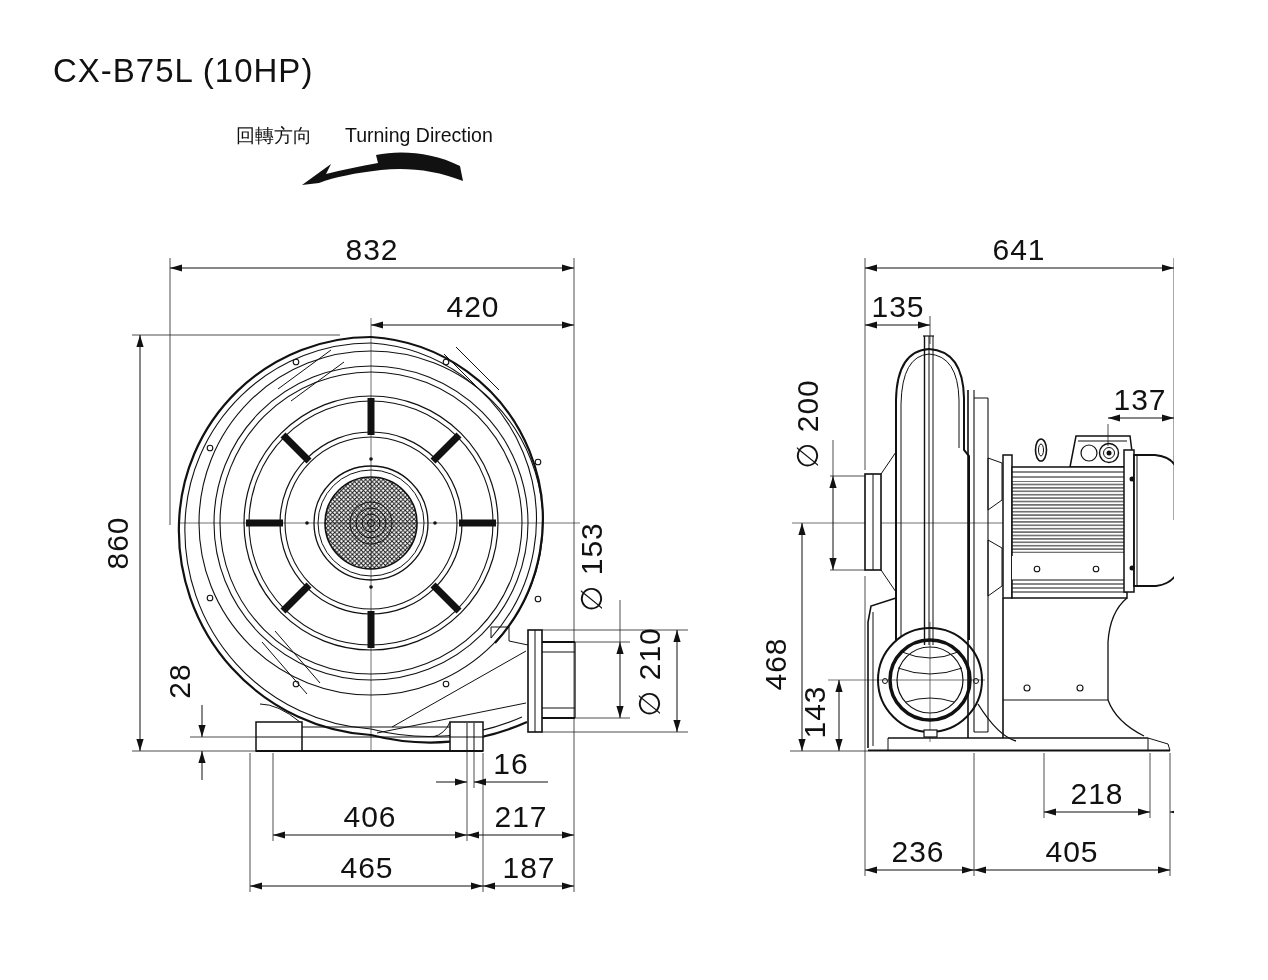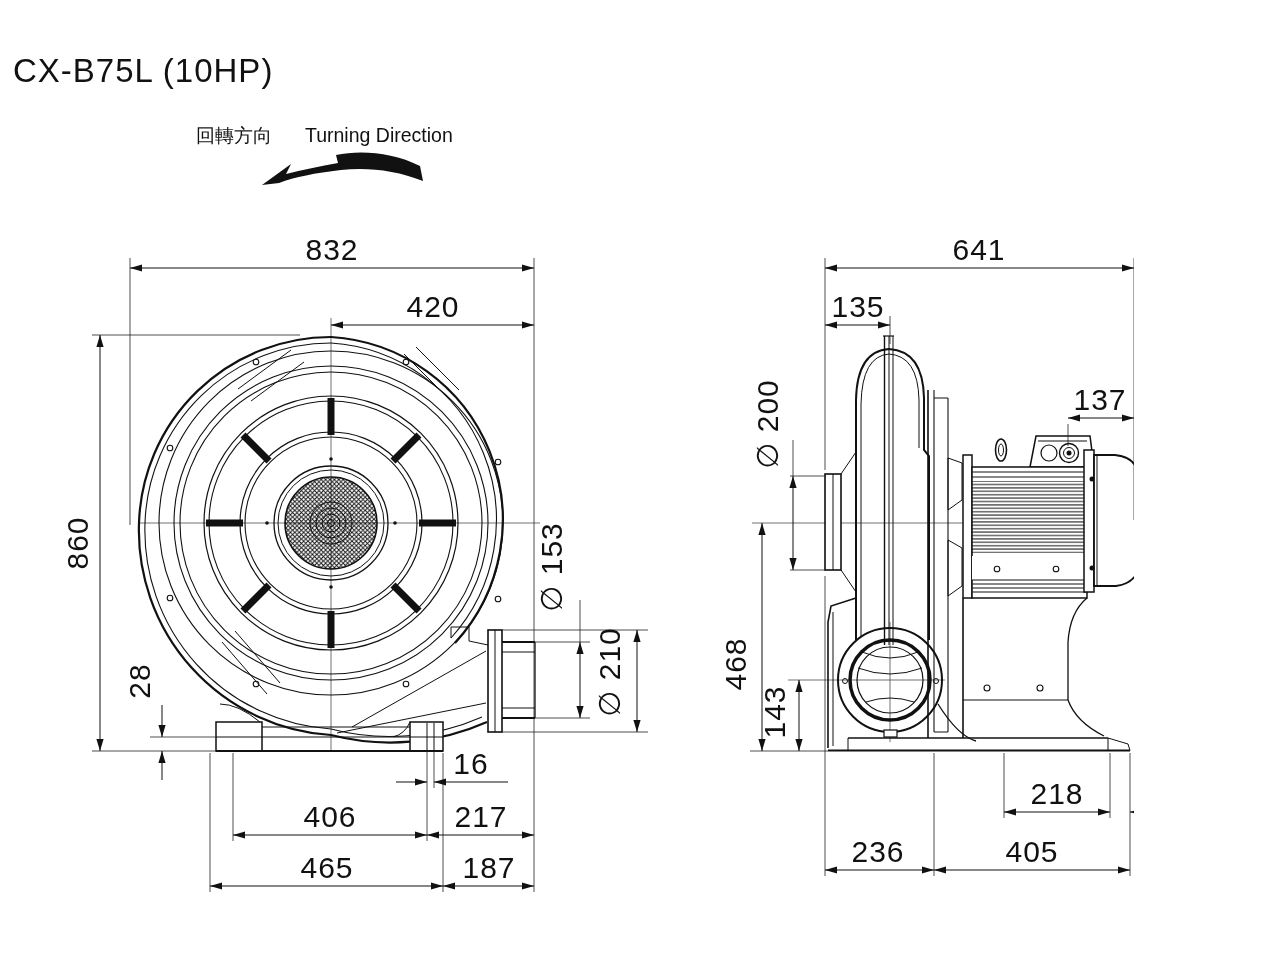--- a/index.html
+++ b/index.html
@@ -1,17 +1,17 @@
 <!DOCTYPE html>
 <html><head>
 <meta charset="utf-8">
 <style>
   html,body{margin:0;padding:0;background:#fff;}
   #canvas{position:relative;width:1134px;height:980px;background:#fff;overflow:hidden;
-          font-family:"Liberation Sans","DejaVu Sans",sans-serif;}
+          font-family:"Liberation Sans","DejaVu Sans",sans-serif;padding-left:40px;}
   svg text{fill:#111;}
   .dimtxt{font-size:30px;letter-spacing:1px;}
   .titletxt{font-size:33px;letter-spacing:1px;}
   .zhtxt{font-size:19px;}
   .entxt{font-size:19.5px;}
   .obj{stroke:#111;fill:none;}
   .thin{stroke:#111;stroke-width:1;fill:none;}
   .ext{stroke:#222;stroke-width:0.8;fill:none;}
   .dim{stroke:#111;stroke-width:1;fill:none;}
   .cl{stroke:#333;stroke-width:0.7;fill:none;}

